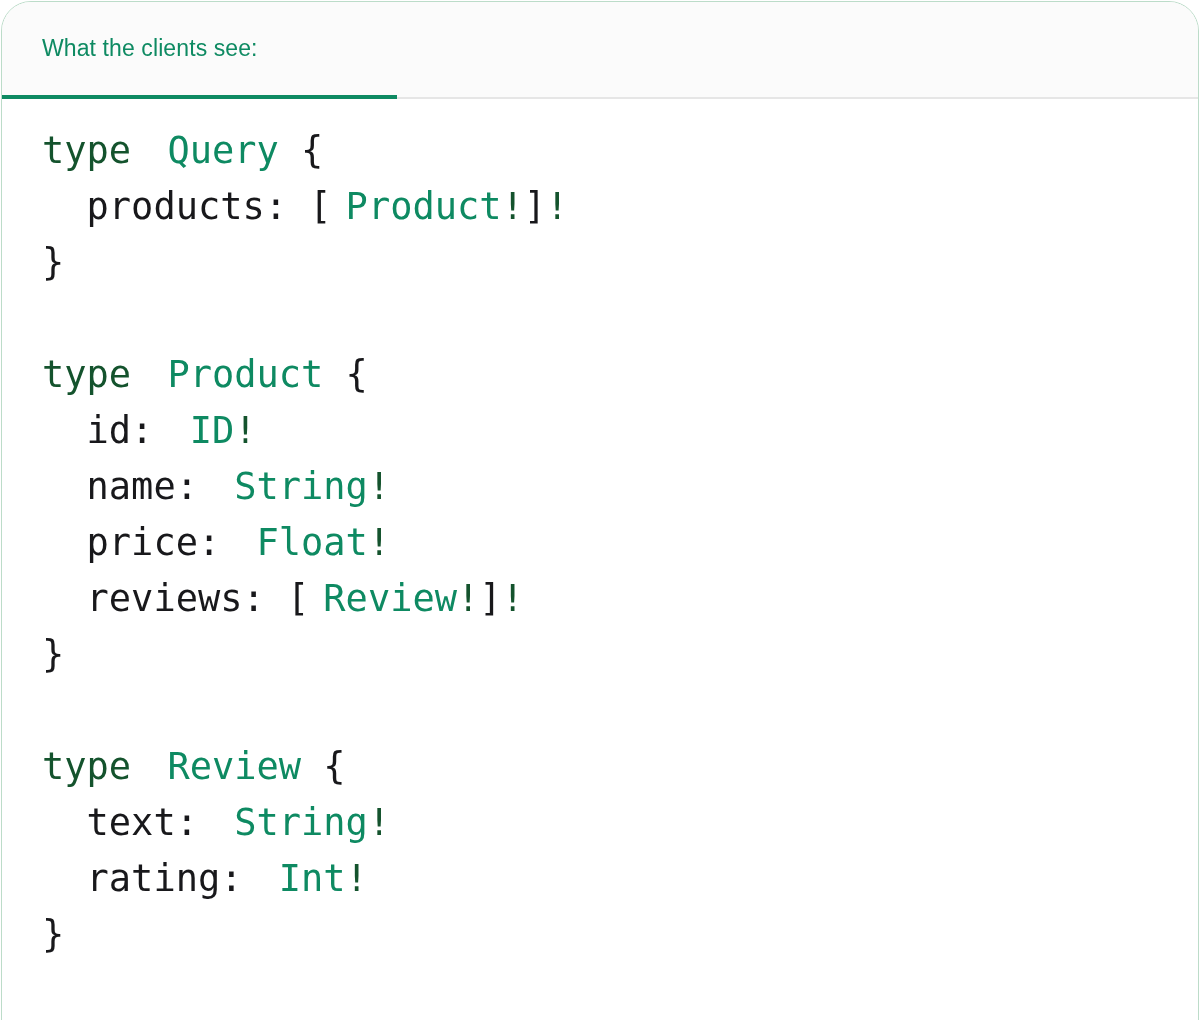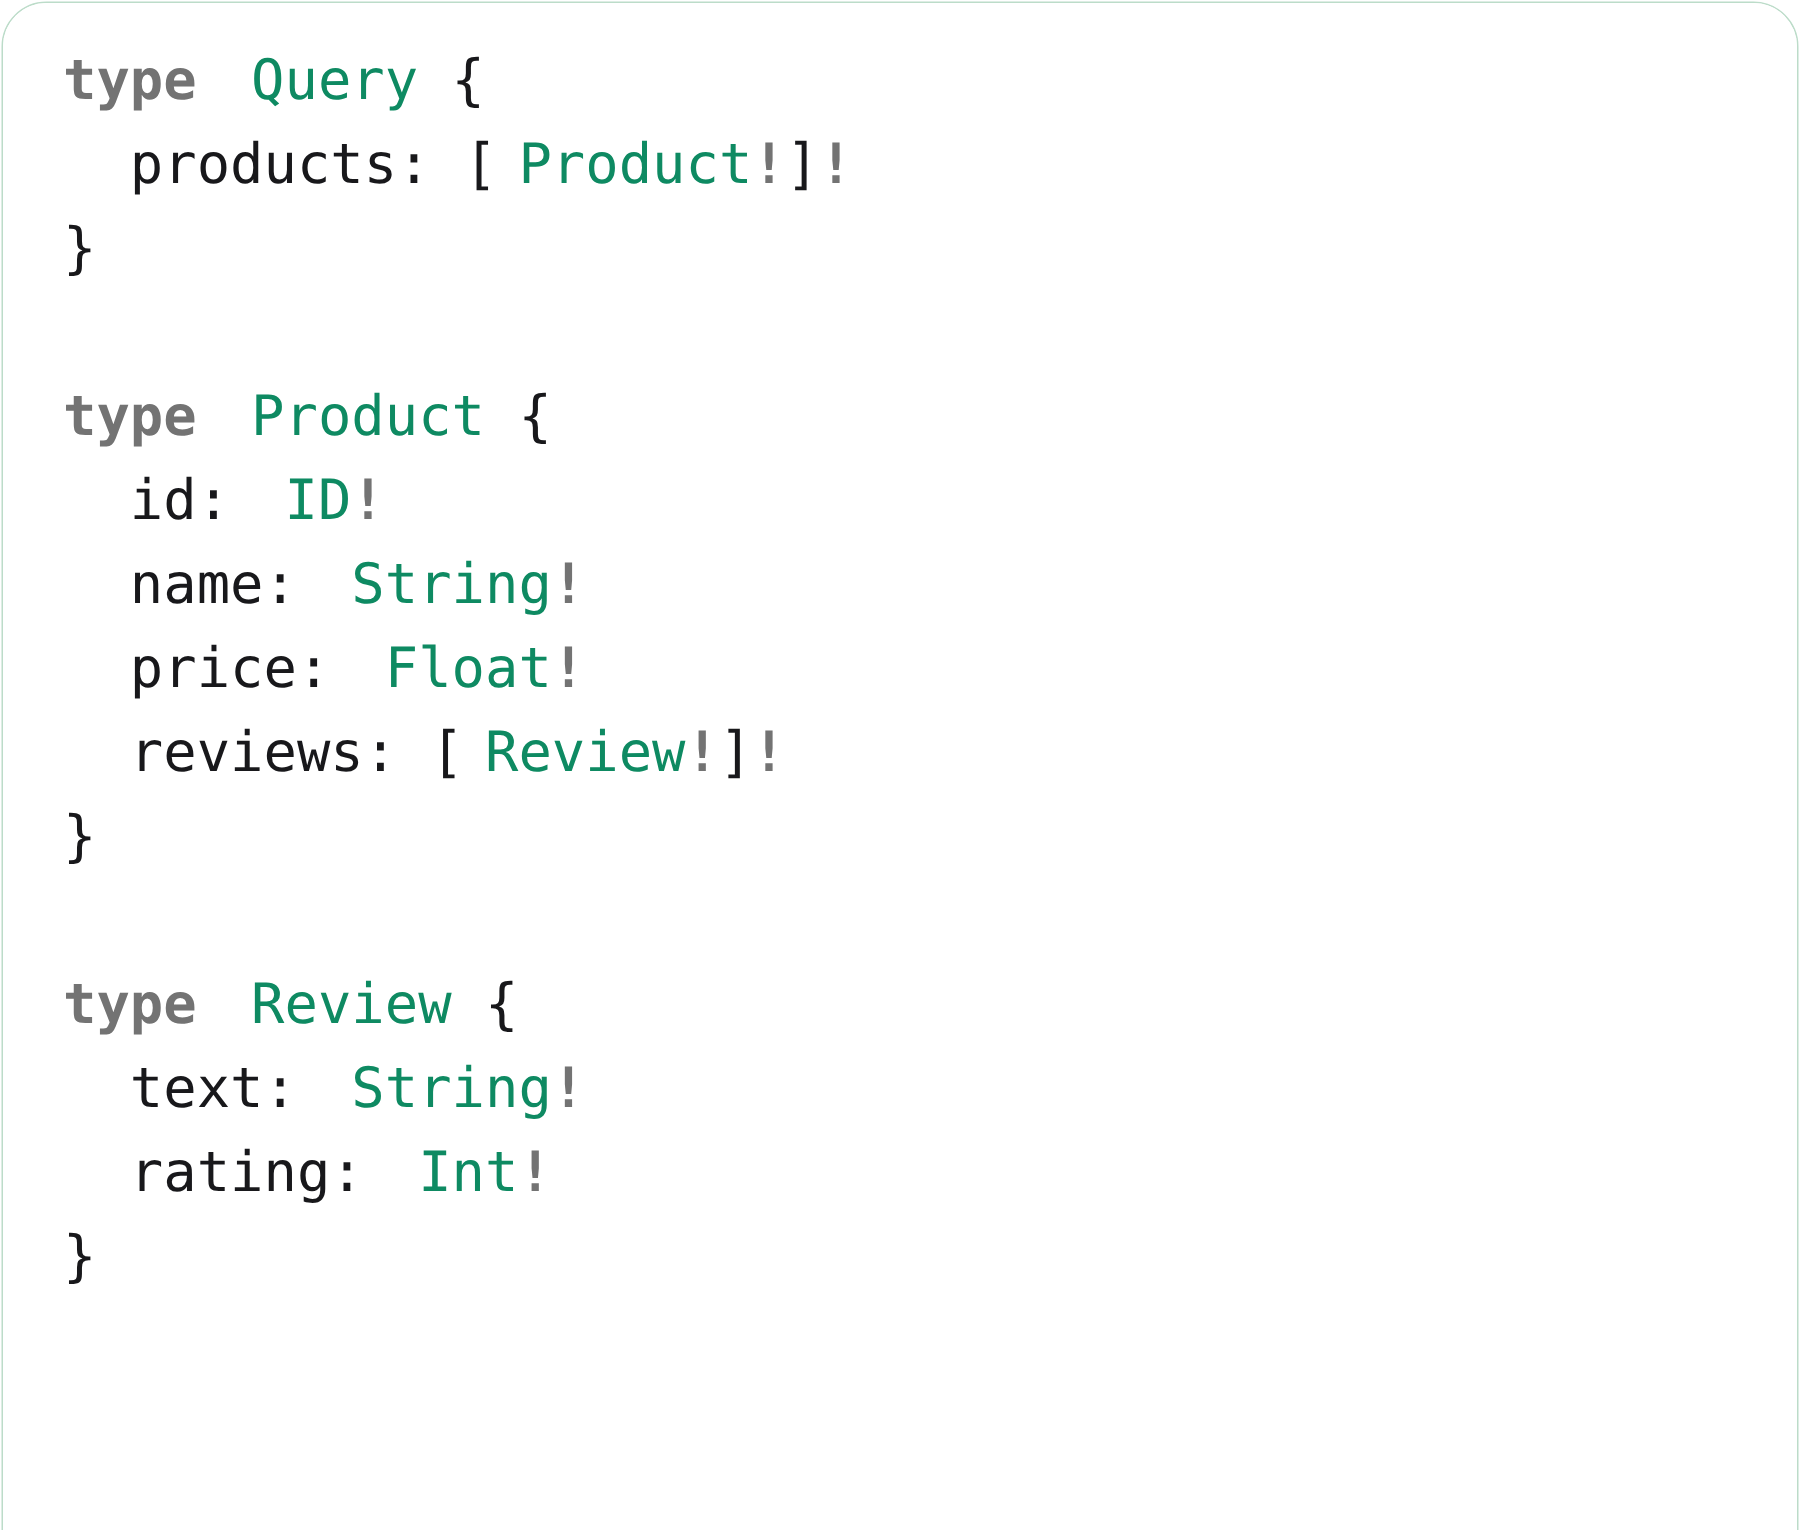--- a/index.html
+++ b/index.html
@@ -72,23 +72,28 @@
     color: #18181b;
     white-space: pre;
     tab-size: 2;
   }
   .ln { display: block; height: 56px; }
   .kw   { color: #14639e; }   
   .tp   { color: #0e8a62; margin-left: 14px; }   
   .bang { color: #14639e; }   
   .pn   { color: #18181b; }   
 </style>
-<style>.kw,.bang{color:#737373;font-weight:bold;}.tp{color:#0e8a62;}.pn,pre.code{color:#18181b;}.code-area{background:#ffffff;}.tabbar{background:#fbfbfb;border-bottom-color:#e6e6e6;}.tab{width:395px;border-bottom-color:#0e8a62;}.tab-label{color:#0e8a62;}.card{border-color:#bcdcc9;border-radius:30px;}</style></head>
+<style>.kw,.bang{color:#14532d;}.tp{color:#0e8a62;}.pn,pre.code{color:#18181b;}.code-area{background:#ffffff;}.tabbar{background:#fbfbfb;border-bottom-color:#e6e6e6;}.tab{width:395px;border-bottom-color:#0e8a62;}.tab-label{color:#0e8a62;}.card{border-color:#bcdcc9;border-radius:30px;}</style></head>
 <body>
 
 <div class="card">
 
+  <div class="tabbar">
+    <div class="tab">
+      <span class="tab-label">What the clients see:</span>
+    </div>
+  </div>
 
   <div class="code-area">
     <pre class="code" id="code-block"><span class="ln"><span class="kw">type</span><span class="pn"> </span><span class="tp">Query</span><span class="pn"> {</span></span><span class="ln">  <span class="pn">products: [</span><span class="tp">Product</span><span class="bang">!</span><span class="pn">]</span><span class="bang">!</span></span><span class="ln"><span class="pn">}</span></span><span class="ln">&nbsp;</span><span class="ln"><span class="kw">type</span><span class="pn"> </span><span class="tp">Product</span><span class="pn"> {</span></span><span class="ln">  <span class="pn">id: </span><span class="tp">ID</span><span class="bang">!</span></span><span class="ln">  <span class="pn">name: </span><span class="tp">String</span><span class="bang">!</span></span><span class="ln">  <span class="pn">price: </span><span class="tp">Float</span><span class="bang">!</span></span><span class="ln">  <span class="pn">reviews: [</span><span class="tp">Review</span><span class="bang">!</span><span class="pn">]</span><span class="bang">!</span></span><span class="ln"><span class="pn">}</span></span><span class="ln">&nbsp;</span><span class="ln"><span class="kw">type</span><span class="pn"> </span><span class="tp">Review</span><span class="pn"> {</span></span><span class="ln">  <span class="pn">text: </span><span class="tp">String</span><span class="bang">!</span></span><span class="ln">  <span class="pn">rating: </span><span class="tp">Int</span><span class="bang">!</span></span><span class="ln"><span class="pn">}</span></span></pre>
   </div>
 
 </div>
 
 </body></html>

